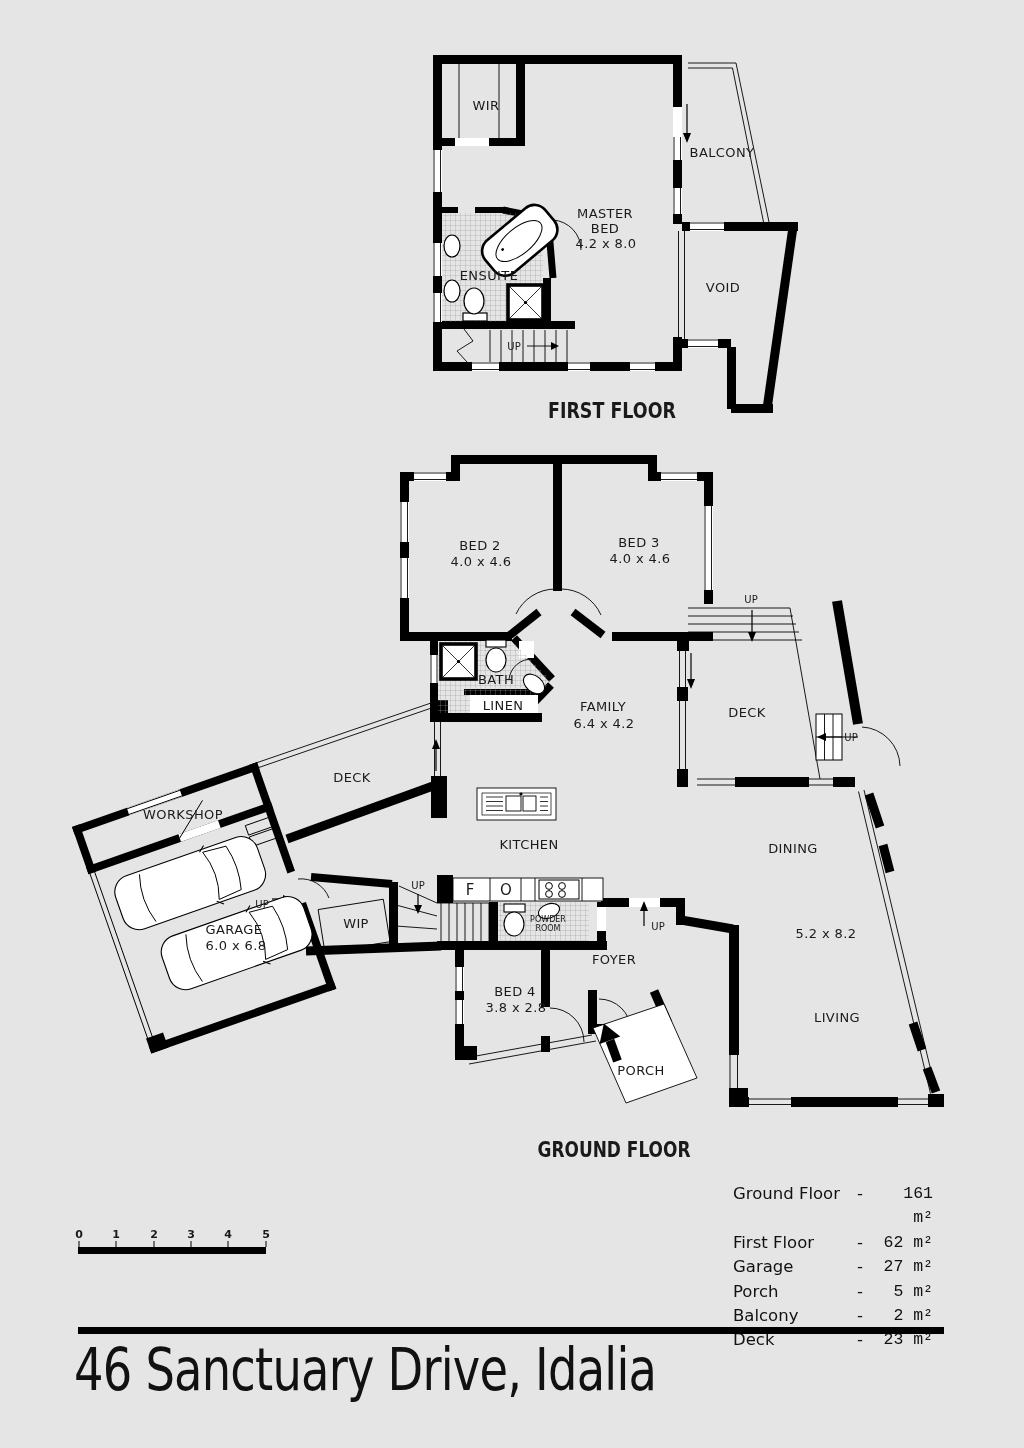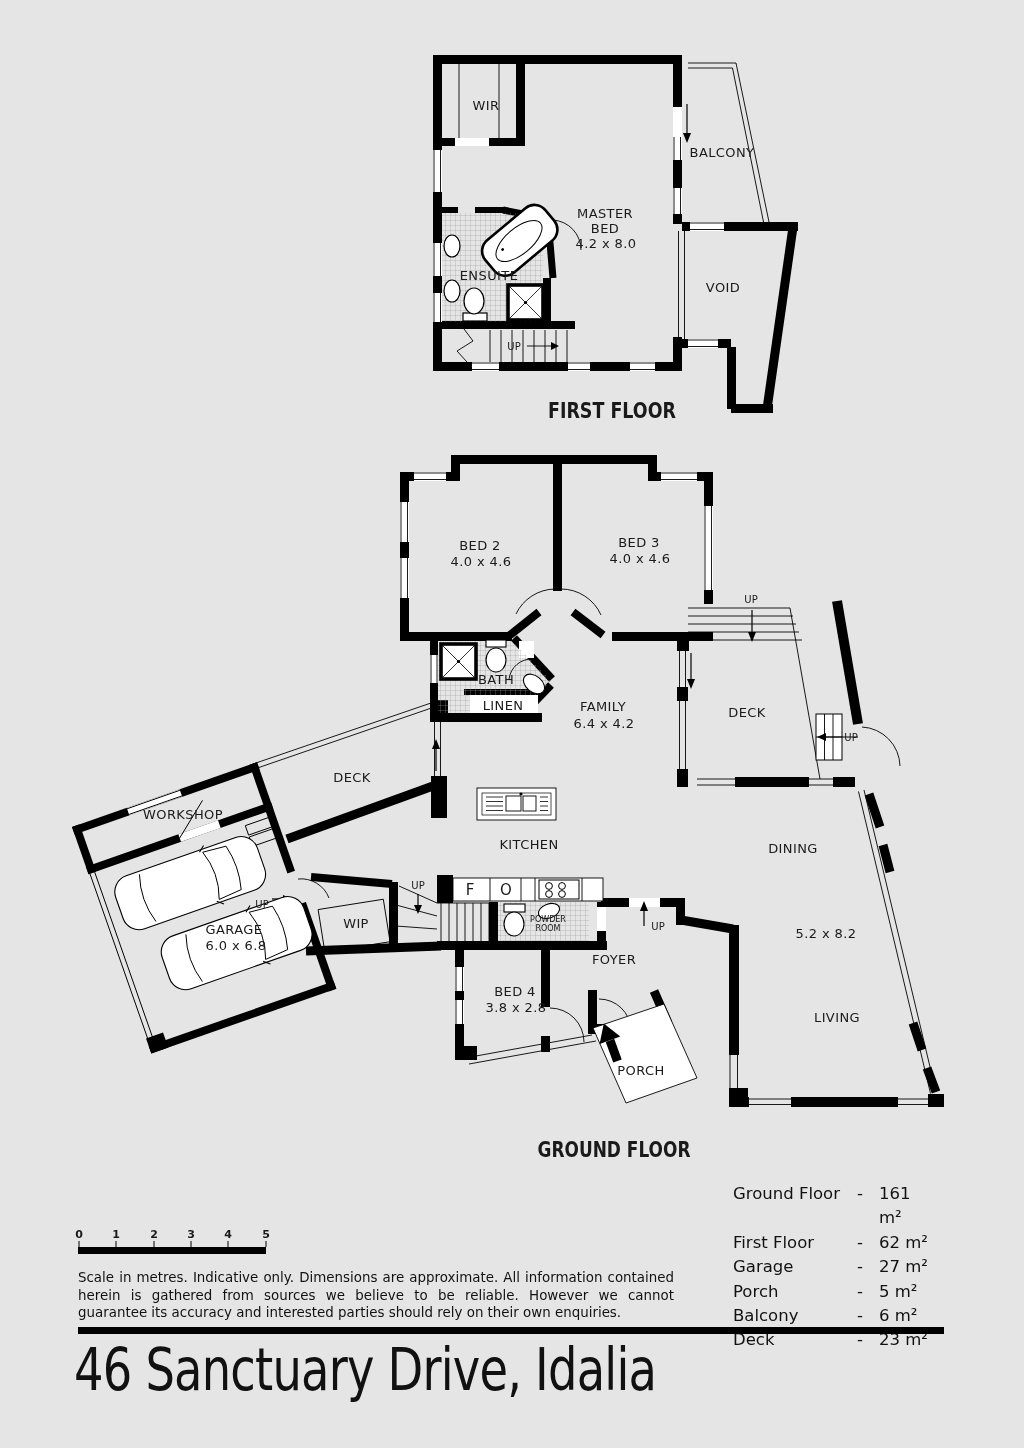--- a/index.html
+++ b/index.html
@@ -10,21 +10,21 @@
   .roomlbl{font-size:13px;letter-spacing:.4px;}
   .small{font-size:10px;}
   .tiny{font-size:8px;}
   .floorlbl{font-size:22px;font-weight:bold;}
   .fo{font-size:15px;}
   .scalenum{font-size:11px;font-weight:bold;}
   .areas{position:absolute;left:733px;top:1182px;width:200px;font-size:16.5px;}
   .areas .row{display:flex;line-height:24.4px;}
   .areas .lbl{width:124px;}
   .areas .sep{width:22px;}
-  .areas .val{flex:1;}
+  .areas .val{flex:1;text-align:right;font-family:Liberation Mono, monospace;}
   .disclaimer{position:absolute;left:78px;top:1269px;width:596px;font-size:13.4px;
               line-height:17.6px;text-align:justify;}
   .rule{position:absolute;left:78px;top:1327px;width:866px;height:7px;background:#000;}
   .title{position:absolute;left:74px;top:1336px;font-size:58px;letter-spacing:-1px;
          white-space:nowrap;transform:scaleX(.8);transform-origin:0 0;}
 </style>
 </head>
 <body>
 
 <div id="page">
@@ -405,21 +405,20 @@
       <text class="scalenum" x="154" y="1238">2</text>
       <text class="scalenum" x="191" y="1238">3</text>
       <text class="scalenum" x="228" y="1238">4</text>
       <text class="scalenum" x="266" y="1238">5</text>
     </g>
     <path d="M79 1241V1247 M116 1241V1247 M154 1241V1247 M191 1241V1247 M228 1241V1247 M266 1241V1247" stroke="#000" stroke-width="1"></path>
     <rect x="78" y="1247" width="188" height="7" fill="#000"></rect>
   </g>
 </svg>
 
-  <div class="disclaimer">Scale in metres. Indicative only. Dimensions are approximate.  All information contained herein is gathered from sources we believe to be reliable. However we cannot guarantee its accuracy and interested parties should rely on their own enquiries.</div>
 
   <div class="areas">
     <div class="row">
       <span class="lbl">Ground Floor</span>
       <span class="sep">-</span>
       <span class="val">161 m²</span>
     </div>
     <div class="row">
       <span class="lbl">First Floor</span>
       <span class="sep">-</span>
@@ -431,21 +430,21 @@
       <span class="val">27 m²</span>
     </div>
     <div class="row">
       <span class="lbl">Porch</span>
       <span class="sep">-</span>
       <span class="val">5 m²</span>
     </div>
     <div class="row">
       <span class="lbl">Balcony</span>
       <span class="sep">-</span>
-      <span class="val">6 m²</span>
+      <span class="val">2 m²</span>
     </div>
     <div class="row">
       <span class="lbl">Deck</span>
       <span class="sep">-</span>
       <span class="val">23 m²</span>
     </div>
   </div>
 
   <div class="rule"></div>
   <div class="title">46 Sanctuary Drive, Idalia</div>

